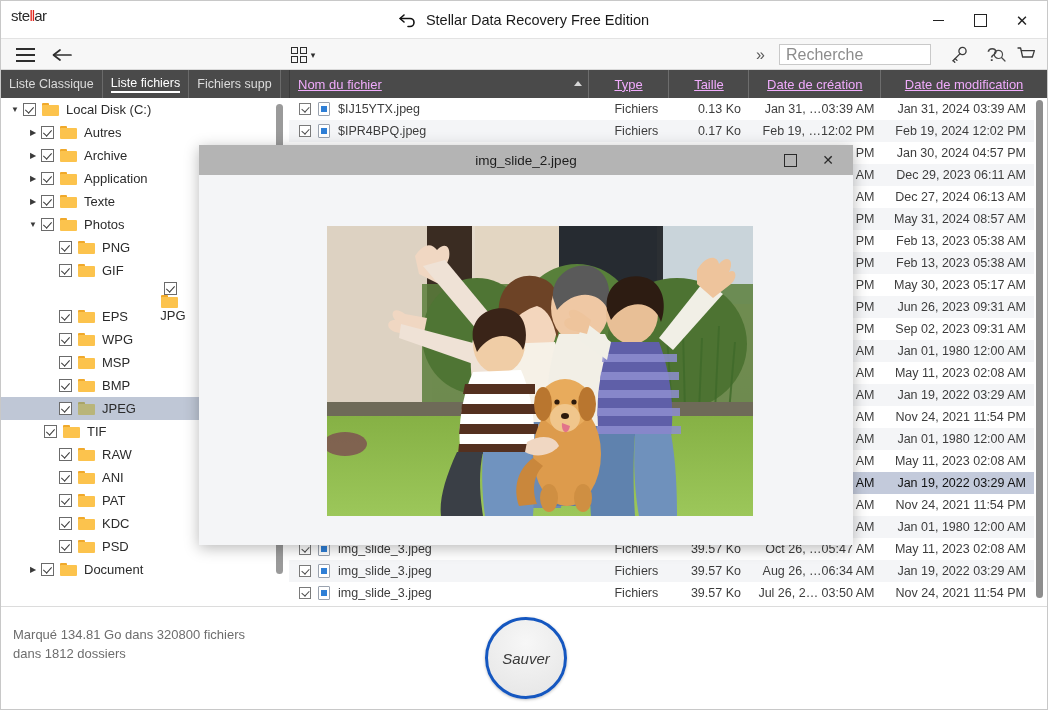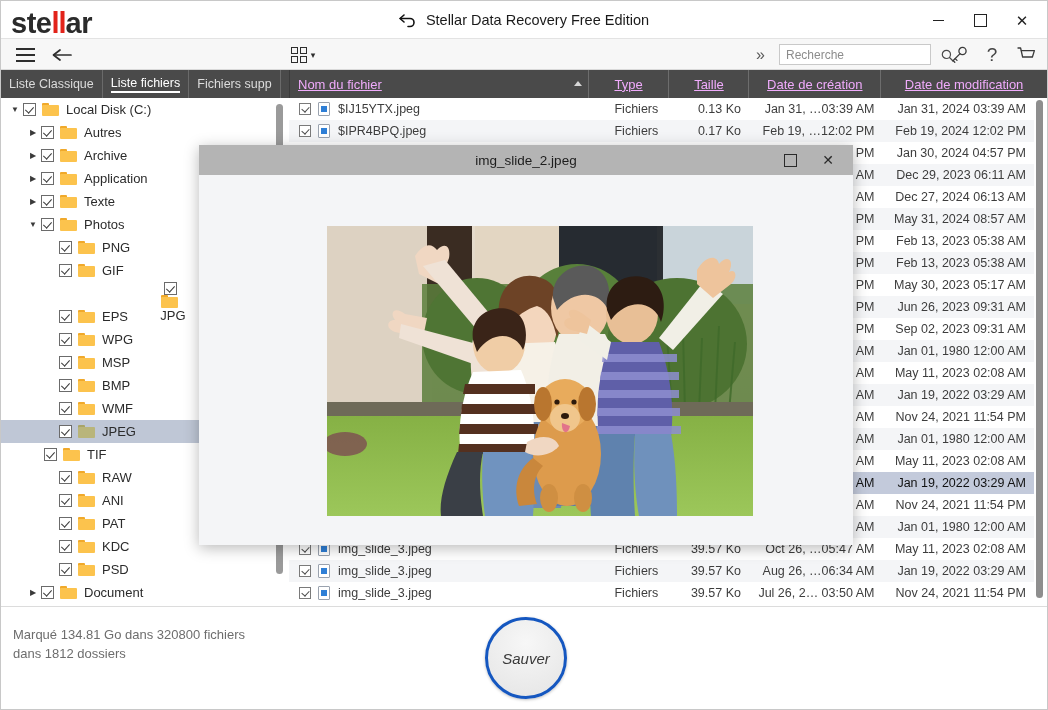--- a/index.html
+++ b/index.html
@@ -17,21 +17,21 @@
   }
 
   
   .titlebar {
     position: absolute; top: 0; left: 0; width: 1046px; height: 38px;
     background: #ffffff;
     border-bottom: 1px solid #e3e3e3;
   }
   .logo {
     position: absolute; left: 10px; top: 6px;
-    font-size: 29px; font-weight: bold; color: #2b2b2b;
+    font-size: 15px; font-weight: normal; color: #2b2b2b;
     letter-spacing: -0.5px;
   }
   .logo .ll { color: #e2231a; letter-spacing: -1px; }
   .title-center {
     position: absolute; left: 0; top: 0; width: 1046px; height: 38px;
     display: flex; align-items: center; justify-content: center;
     gap: 9px;
     font-size: 14.5px; color: #1a1a1a;
   }
   .title-back-icon { display: inline-block; width: 18px; height: 16px; }
@@ -70,21 +70,21 @@
   .gridview .gi span { border: 1.6px solid #2e2e2e; display:block; }
   .gridview .cv { font-size: 9px; margin-left:2px; }
   .chev-dbl { position:absolute; left:755px; top:0; height:31px; display:flex; align-items:center;
      font-size:16px; color:#5a5a5a; }
   .searchbox {
     position: absolute; left: 778px; top: 5px; width: 152px; height: 21px;
     border: 1px solid #c9c9c9; background: #ffffff;
     display: flex; align-items: center; padding: 0 4px 0 6px;
   }
   .searchbox input {
-    border: none; outline: none; flex: 1; font-size: 12px; color: #555;
+    border: none; outline: none; flex: 1; font-size: 16px; color: #555;
     font-family: "Liberation Sans", sans-serif; background: transparent;
   }
   .searchbox input::placeholder { color: #8c8c8c; }
   .mag { width: 13px; height: 13px; flex: none; }
   .tb-right { position: absolute; top: 0; height: 31px; display:flex; align-items:center; justify-content:center; }
   .key-ico { left: 944px; width: 28px; }
   .help-ico { left: 978px; width: 26px; font-size: 19px; color: #444; font-weight: 500; }
   .cart-ico { left: 1010px; width: 30px; }
 
   
@@ -434,29 +434,20 @@
           <span>MSP</span>
         </div>
         <div class="trow" style="padding-left: 42px;">
           <span class="twist"></span>
           <span class="tchk"></span>
           <span class="folder">
             <span class="tabf"></span>
             <span class="body"></span>
           </span>
           <span>BMP</span>
-        </div>
-        <div class="trow" style="padding-left: 42px;">
-          <span class="twist"></span>
-          <span class="tchk"></span>
-          <span class="folder">
-            <span class="tabf"></span>
-            <span class="body"></span>
-          </span>
-          <span>WMF</span>
         </div>
         <div class="trow sel" style="padding-left: 42px;">
           <span class="twist"></span>
           <span class="tchk"></span>
           <span class="folder">
             <span class="tabf"></span>
             <span class="body"></span>
           </span>
           <span>JPEG</span>
         </div>

